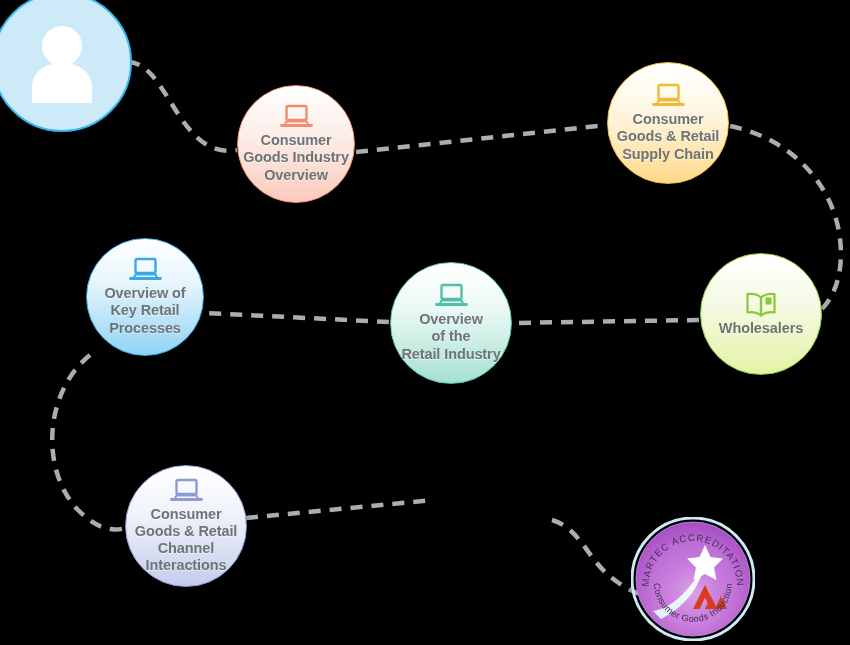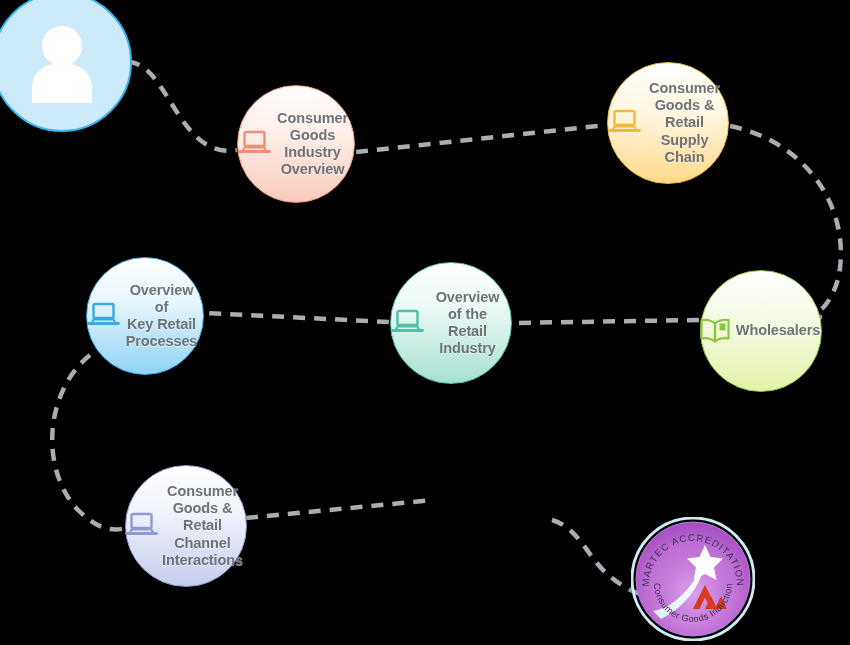--- a/index.html
+++ b/index.html
@@ -24,21 +24,21 @@
     top: 0;
     width: 850px;
     height: 645px;
     pointer-events: none;
   }
   .node {
     position: absolute;
     border-radius: 50%;
     box-sizing: border-box;
     display: flex;
-    flex-direction: row;
+    flex-direction: column;
     align-items: center;
     justify-content: center;
     text-align: center;
     box-shadow: 0 2px 5px rgba(0,0,0,0.35);
   }
   .node-icon {
     display: block;
     line-height: 0;
     margin-bottom: 2px;
   }
@@ -78,39 +78,39 @@
     left: 607px;
     top: 62px;
     width: 122px;
     height: 122px;
     border: 1px solid #f0b93a;
     background: linear-gradient(to bottom, #ffffff 0%, #fff7e3 40%, #ffd98a 100%);
   }
   
   #node-key-retail-processes {
     left: 86px;
-    top: 257px;
+    top: 238px;
     width: 118px;
     height: 118px;
     border: 1px solid #3aa9e0;
     background: linear-gradient(to bottom, #ffffff 0%, #e7f5fd 38%, #8fd3f4 100%);
   }
   
   #node-overview-retail-industry {
     left: 390px;
     top: 262px;
     width: 122px;
     height: 122px;
     border: 1px solid #4fbfa8;
     background: linear-gradient(to bottom, #ffffff 0%, #ebf9f5 38%, #a5e0d1 100%);
   }
   
   #node-wholesalers {
     left: 700px;
-    top: 270px;
+    top: 253px;
     width: 122px;
     height: 122px;
     border: 1px solid #8cc63f;
     background: linear-gradient(to bottom, #ffffff 0%, #f6fbe7 38%, #e3f2a8 100%);
   }
   
   #node-channel-interactions {
     left: 125px;
     top: 465px;
     width: 122px;

